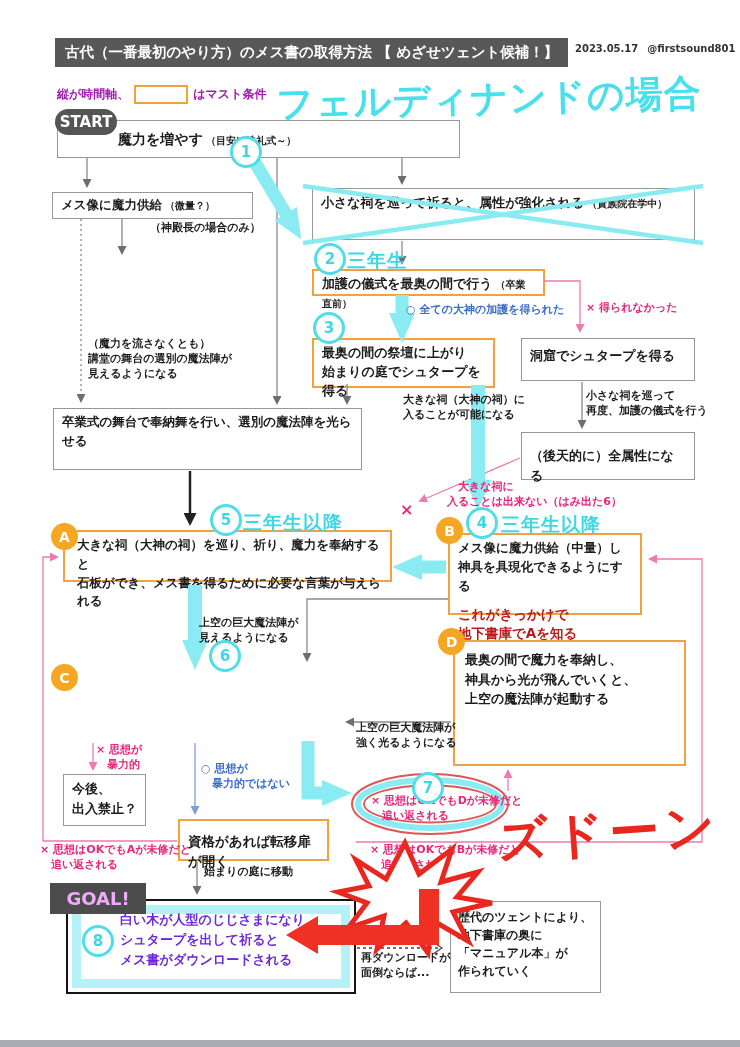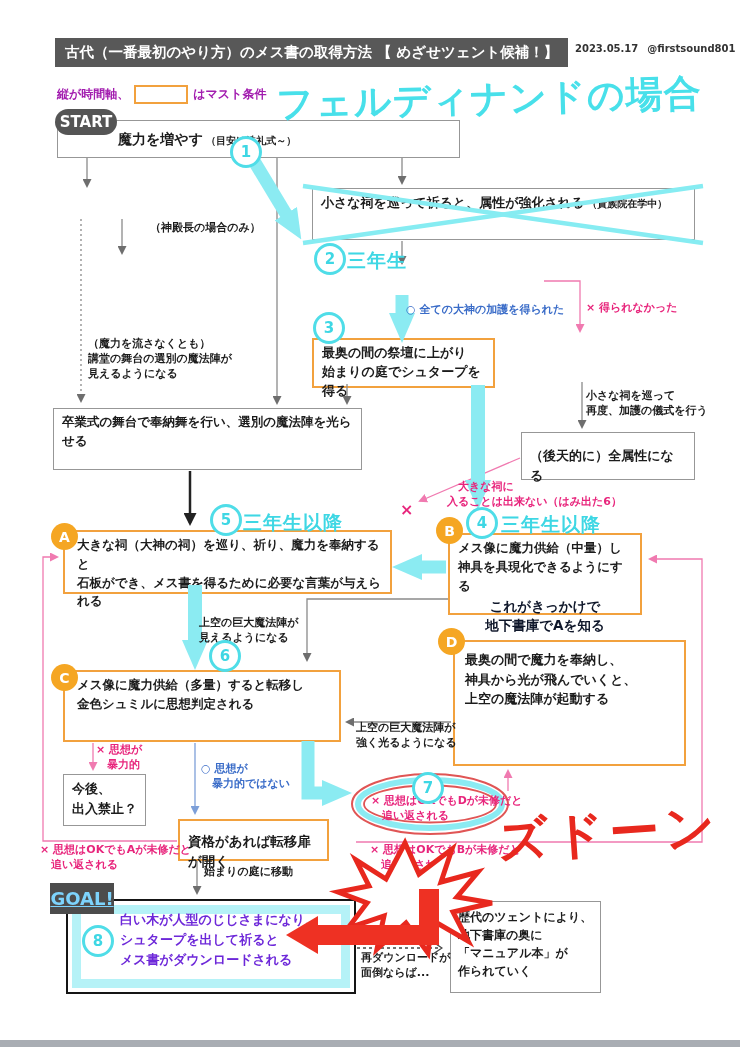--- a/index.html
+++ b/index.html
@@ -5,21 +5,21 @@
   html,body{margin:0;padding:0;background:#e8e8e8;}
   #canvas{position:relative;width:740px;height:1047px;background:#ffffff;overflow:hidden;
           font-family:"DejaVu Sans",sans-serif;}
   
   .node{position:absolute;box-sizing:border-box;background:#fff;border:1.4px solid #979797;
         color:#1c1c1c;font:700 12.5px/1.5 "DejaVu Sans",sans-serif;padding:4px 8px;z-index:1;}
   .node .t{font-weight:700;}
   .node .note{font-size:10px;font-weight:600;margin-left:3px;}
   .must{border:2.2px solid #f2a13e;}
   .pre{white-space:pre-line;}
-  .hl{color:#0f172a;font:800 13.5px/1.4 "DejaVu Sans",sans-serif;white-space:pre-line;margin-top:2px;text-align:center;}
+  .hl{color:#b91c1c;font:800 13.5px/1.4 "DejaVu Sans",sans-serif;white-space:pre-line;margin-top:10px;}
   
   .lbl{position:absolute;z-index:3;color:#1c1c1c;font:700 11px/1.35 "DejaVu Sans",sans-serif;white-space:pre-line;}
   .pinkt{color:#e8257c;}
   .bluet{color:#3a6cc8;}
   
   #wires{position:absolute;left:0;top:0;z-index:2;pointer-events:none;}
   #topfx{position:absolute;left:0;top:0;z-index:5;pointer-events:none;}
   
   .num{position:absolute;z-index:4;width:26px;height:26px;border:3px solid #4fdde8;border-radius:50%;
        background:#fff;color:#3ed7e4;font:800 15px "DejaVu Sans",sans-serif;
@@ -31,22 +31,22 @@
   .titlebar{position:absolute;left:55px;top:38px;background:#585858;color:#fff;
             font:700 14.5px "DejaVu Sans",sans-serif;padding:5px 10px;z-index:4;white-space:nowrap;}
   .credit{position:absolute;left:575px;top:43px;font:600 10px "DejaVu Sans",sans-serif;color:#333;z-index:4;display:flex;gap:9px;}
   .legend{position:absolute;left:57px;top:85px;display:flex;align-items:center;gap:5px;
           font:800 12px "DejaVu Sans",sans-serif;color:#a21caf;z-index:4;}
   .legend-box{width:50px;height:15px;border:2px solid #f2a13e;background:#fff;}
   .casetitle{position:absolute;left:276px;top:74px;font:800 37px "DejaVu Sans",sans-serif;color:#48e0ea;
              letter-spacing:1px;transform:rotate(-1.5deg);white-space:nowrap;z-index:4;}
   .startbadge{position:absolute;left:55px;top:109px;width:62px;height:26px;background:#555;color:#fff;
               font:800 15px "DejaVu Sans",sans-serif;display:flex;align-items:center;justify-content:center;z-index:4;border-radius:13px;}
-  .goalbadge{position:absolute;left:50px;top:883px;width:64px;height:31px;background:#4c4c4c;color:#7dd3fc;
-             font:800 18px "DejaVu Sans",sans-serif;display:flex;align-items:center;justify-content:center;z-index:4;text-decoration:underline;}
+  .goalbadge{position:absolute;left:50px;top:883px;width:96px;height:31px;background:#4c4c4c;color:#f0abfc;
+             font:800 18px "DejaVu Sans",sans-serif;display:flex;align-items:center;justify-content:center;z-index:4;}
   
   .goal-outer{position:absolute;left:66px;top:899px;width:290px;height:95px;border:2.5px solid #151515;
               background:#fff;z-index:1;box-sizing:border-box;}
   .goal-inner{position:absolute;left:4px;top:4px;right:4px;bottom:4px;border:9px solid #b5f2f7;
               box-sizing:border-box;}
   .goal-text{position:absolute;left:52px;top:9px;font:700 13px/1.55 "DejaVu Sans",sans-serif;color:#6d28d9;white-space:pre-line;}
   .zudoon{position:absolute;left:497px;top:800px;z-index:4;color:#e8281e;
           font:900 50px "DejaVu Sans",sans-serif;letter-spacing:5px;transform:rotate(-4deg);white-space:nowrap;}
   .pagedge{position:absolute;left:0;top:1040px;width:740px;height:7px;background:#a9adb3;z-index:7;}
 </style>
@@ -65,37 +65,42 @@
     <span class="legend-box"></span>
     <span>はマスト条件</span>
   </div>
   <div class="casetitle">フェルディナンドの場合</div>
   <div class="startbadge">START</div>
   <div class="goalbadge">GOAL!</div>
 
   <div class="node" style="left:57px;top:120px;width:403px;height:38px;padding-left:60px;padding-top:8px;">
     <span class="t" style="font-size:14px;">魔力を増やす</span><span class="note">（目安は洗礼式～）</span>
   </div>
+  <div class="node" style="left:52px;top:192px;width:201px;height:27px;padding-top:3px;">
+    <span class="t">メス像に魔力供給</span><span class="note">（微量？）</span>
+  </div>
   <div class="node" style="left:312px;top:188px;width:383px;height:52px;">
     <span class="t" style="font-size:13px;">小さな祠を巡って祈ると、属性が強化される</span><span class="note">（貴族院在学中）</span>
   </div>
+  <div class="node must" style="left:312px;top:269px;width:233px;height:27px;padding-top:3px;">
+    <span class="t" style="font-size:13px;">加護の儀式を最奥の間で行う</span><span class="note">（卒業直前）</span>
+  </div>
   <div class="node must pre" style="left:312px;top:338px;width:183px;height:50px;font-size:13px;line-height:1.45;">最奥の間の祭壇に上がり
 始まりの庭でシュタープを得る</div>
+  <div class="node" style="left:521px;top:338px;width:174px;height:43px;padding-top:7px;font-size:13px;">洞窟でシュタープを得る</div>
   <div class="node" style="left:521px;top:432px;width:174px;height:48px;padding-top:13px;font-size:13px;">（後天的に）全属性になる</div>
   <div class="node" style="left:53px;top:408px;width:309px;height:62px;font-size:12.5px;">卒業式の舞台で奉納舞を行い、選別の魔法陣を光らせる</div>
-  <div class="node must pre" style="left:63px;top:530px;width:329px;height:64px;padding-left:12px;">大きな祠（大神の祠）を巡り、祈り、魔力を奉納すると
+  <div class="node must pre" style="left:63px;top:530px;width:329px;height:52px;padding-left:12px;">大きな祠（大神の祠）を巡り、祈り、魔力を奉納すると
 石板ができ、メス書を得るために必要な言葉が与えられる</div>
   <div class="node must" style="left:448px;top:533px;width:194px;height:82px;">
     <div class="pre">メス像に魔力供給（中量）し
 神具を具現化できるようにする</div>
     <div class="hl">これがきっかけで
 地下書庫でAを知る</div>
   </div>
-  <div class="node must pre" style="left:63px;top:670px;width:278px;height:72px;padding-left:12px;">メス像に魔力供給（多量）すると転移し
-金色シュミルに思想判定される</div>
   <div class="node must pre" style="left:453px;top:640px;width:233px;height:126px;padding:8px 10px;font-size:13px;">最奥の間で魔力を奉納し、
 神具から光が飛んでいくと、
 上空の魔法陣が起動する</div>
   <div class="node pre" style="left:63px;top:774px;width:83px;height:52px;font-size:13px;">今後、
 出入禁止？</div>
   <div class="node must" style="left:178px;top:819px;width:151px;height:42px;padding-top:10px;font-size:13.5px;">資格があれば転移扉が開く</div>
   <div class="node pre" style="left:450px;top:901px;width:151px;height:92px;font-size:12px;font-weight:700;padding:6px 7px;">歴代のツェントにより、
 地下書庫の奥に
 「マニュアル本」が
 作られていく</div>
@@ -164,20 +169,22 @@
       <line x1="303" y1="186" x2="703" y2="243"></line>
       <line x1="303" y1="243" x2="703" y2="186"></line>
     </g>
   </svg>
 
   <div class="lbl" style="left:126px;top:221px;margin-left:24px;">（神殿長の場合のみ）</div>
   <div class="lbl bluet" style="left:406px;top:303px;">○ 全ての大神の加護を得られた</div>
   <div class="lbl pinkt" style="left:586px;top:301px;">× 得られなかった</div>
   <div class="lbl" style="left:586px;top:389px;">小さな祠を巡って
 再度、加護の儀式を行う</div>
+  <div class="lbl" style="left:403px;top:393px;">大きな祠（大神の祠）に
+入ることが可能になる</div>
   <div class="lbl" style="left:88px;top:337px;">（魔力を流さなくとも）
 講堂の舞台の選別の魔法陣が
 見えるようになる</div>
   <div class="lbl pinkt" style="left:447px;top:480px;">　大きな祠に
 入ることは出来ない（はみ出た6）</div>
   <div class="lbl pinkt" style="left:400px;top:499px;font-size:16px;">×</div>
   <div class="lbl" style="left:199px;top:616px;">上空の巨大魔法陣が
 見えるようになる</div>
   <div class="lbl" style="left:356px;top:721px;">上空の巨大魔法陣が
 強く光るようになる</div>

